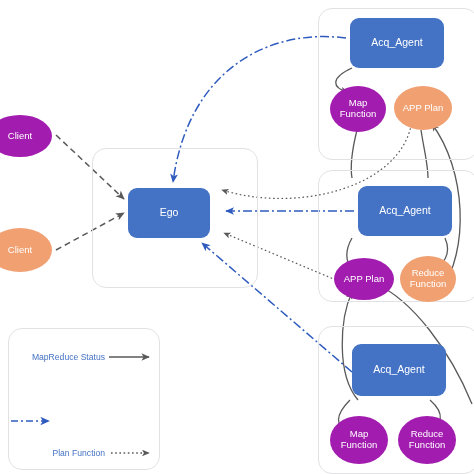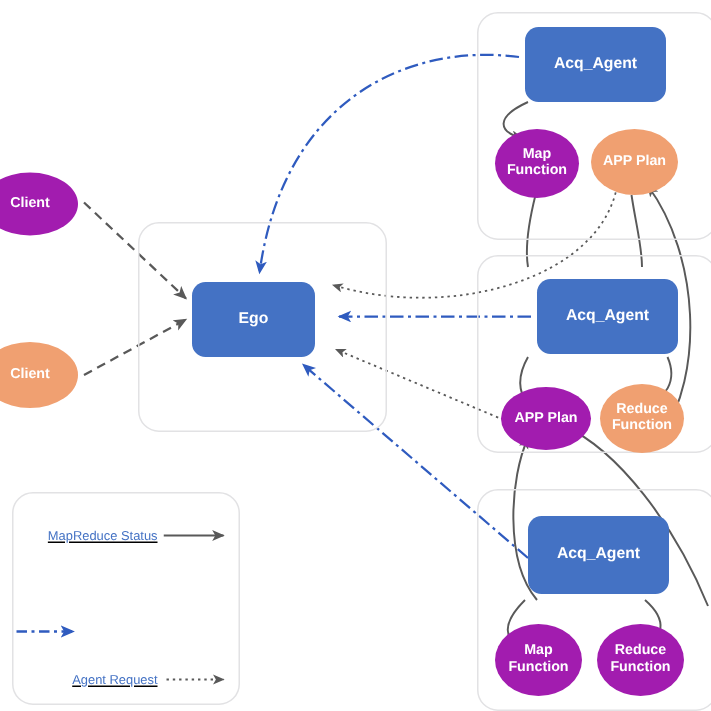--- a/index.html
+++ b/index.html
@@ -36,21 +36,20 @@
   }
   .node {
     position: absolute;
     box-sizing: border-box;
     display: flex;
     align-items: center;
     justify-content: center;
     text-align: center;
     color: #ffffff;
     line-height: 1.12;
-    font-weight: bold;
   }
   .agent-box {
     background: #4472C4;
     border-radius: 9px;
     font-size: 10.5px;
   }
   .ego-box {
     background: #4472C4;
     border-radius: 9px;
     font-size: 10.5px;
@@ -74,21 +73,20 @@
     border-radius: 14px;
     box-sizing: border-box;
   }
   .legend-row {
     position: absolute;
     left: 0;
     width: 152px;
     height: 20px;
     display: flex;
     align-items: center;
-    text-decoration: underline;
   }
   .legend-label {
     width: 96px;
     text-align: right;
     padding-right: 4px;
     font-size: 8.6px;
     color: #4472C4;
     white-space: nowrap;
   }
   .legend-art {
@@ -223,21 +221,21 @@
 
     <div class="legend-row" style="top:82px;">
       <div class="legend-art">
         <svg width="50" height="14" viewBox="0 0 50 14">
           <path d="M2,7 L40,7" stroke="#2F5BBF" stroke-width="1.6" fill="none" stroke-dasharray="7,3,2,3" marker-end="url(#ah-blue)"></path>
         </svg>
       </div>
     </div>
 
     <div class="legend-row" style="top:114px;">
-      <div class="legend-label">Agent Request</div>
+      <div class="legend-label">Plan Function</div>
       <div class="legend-art">
         <svg width="50" height="14" viewBox="0 0 50 14">
           <path d="M2,7 L40,7" stroke="#595959" stroke-width="1.3" fill="none" stroke-dasharray="1.6,2.6" marker-end="url(#ah-gray)"></path>
         </svg>
       </div>
     </div>
 
   </div>
 </div>
 

